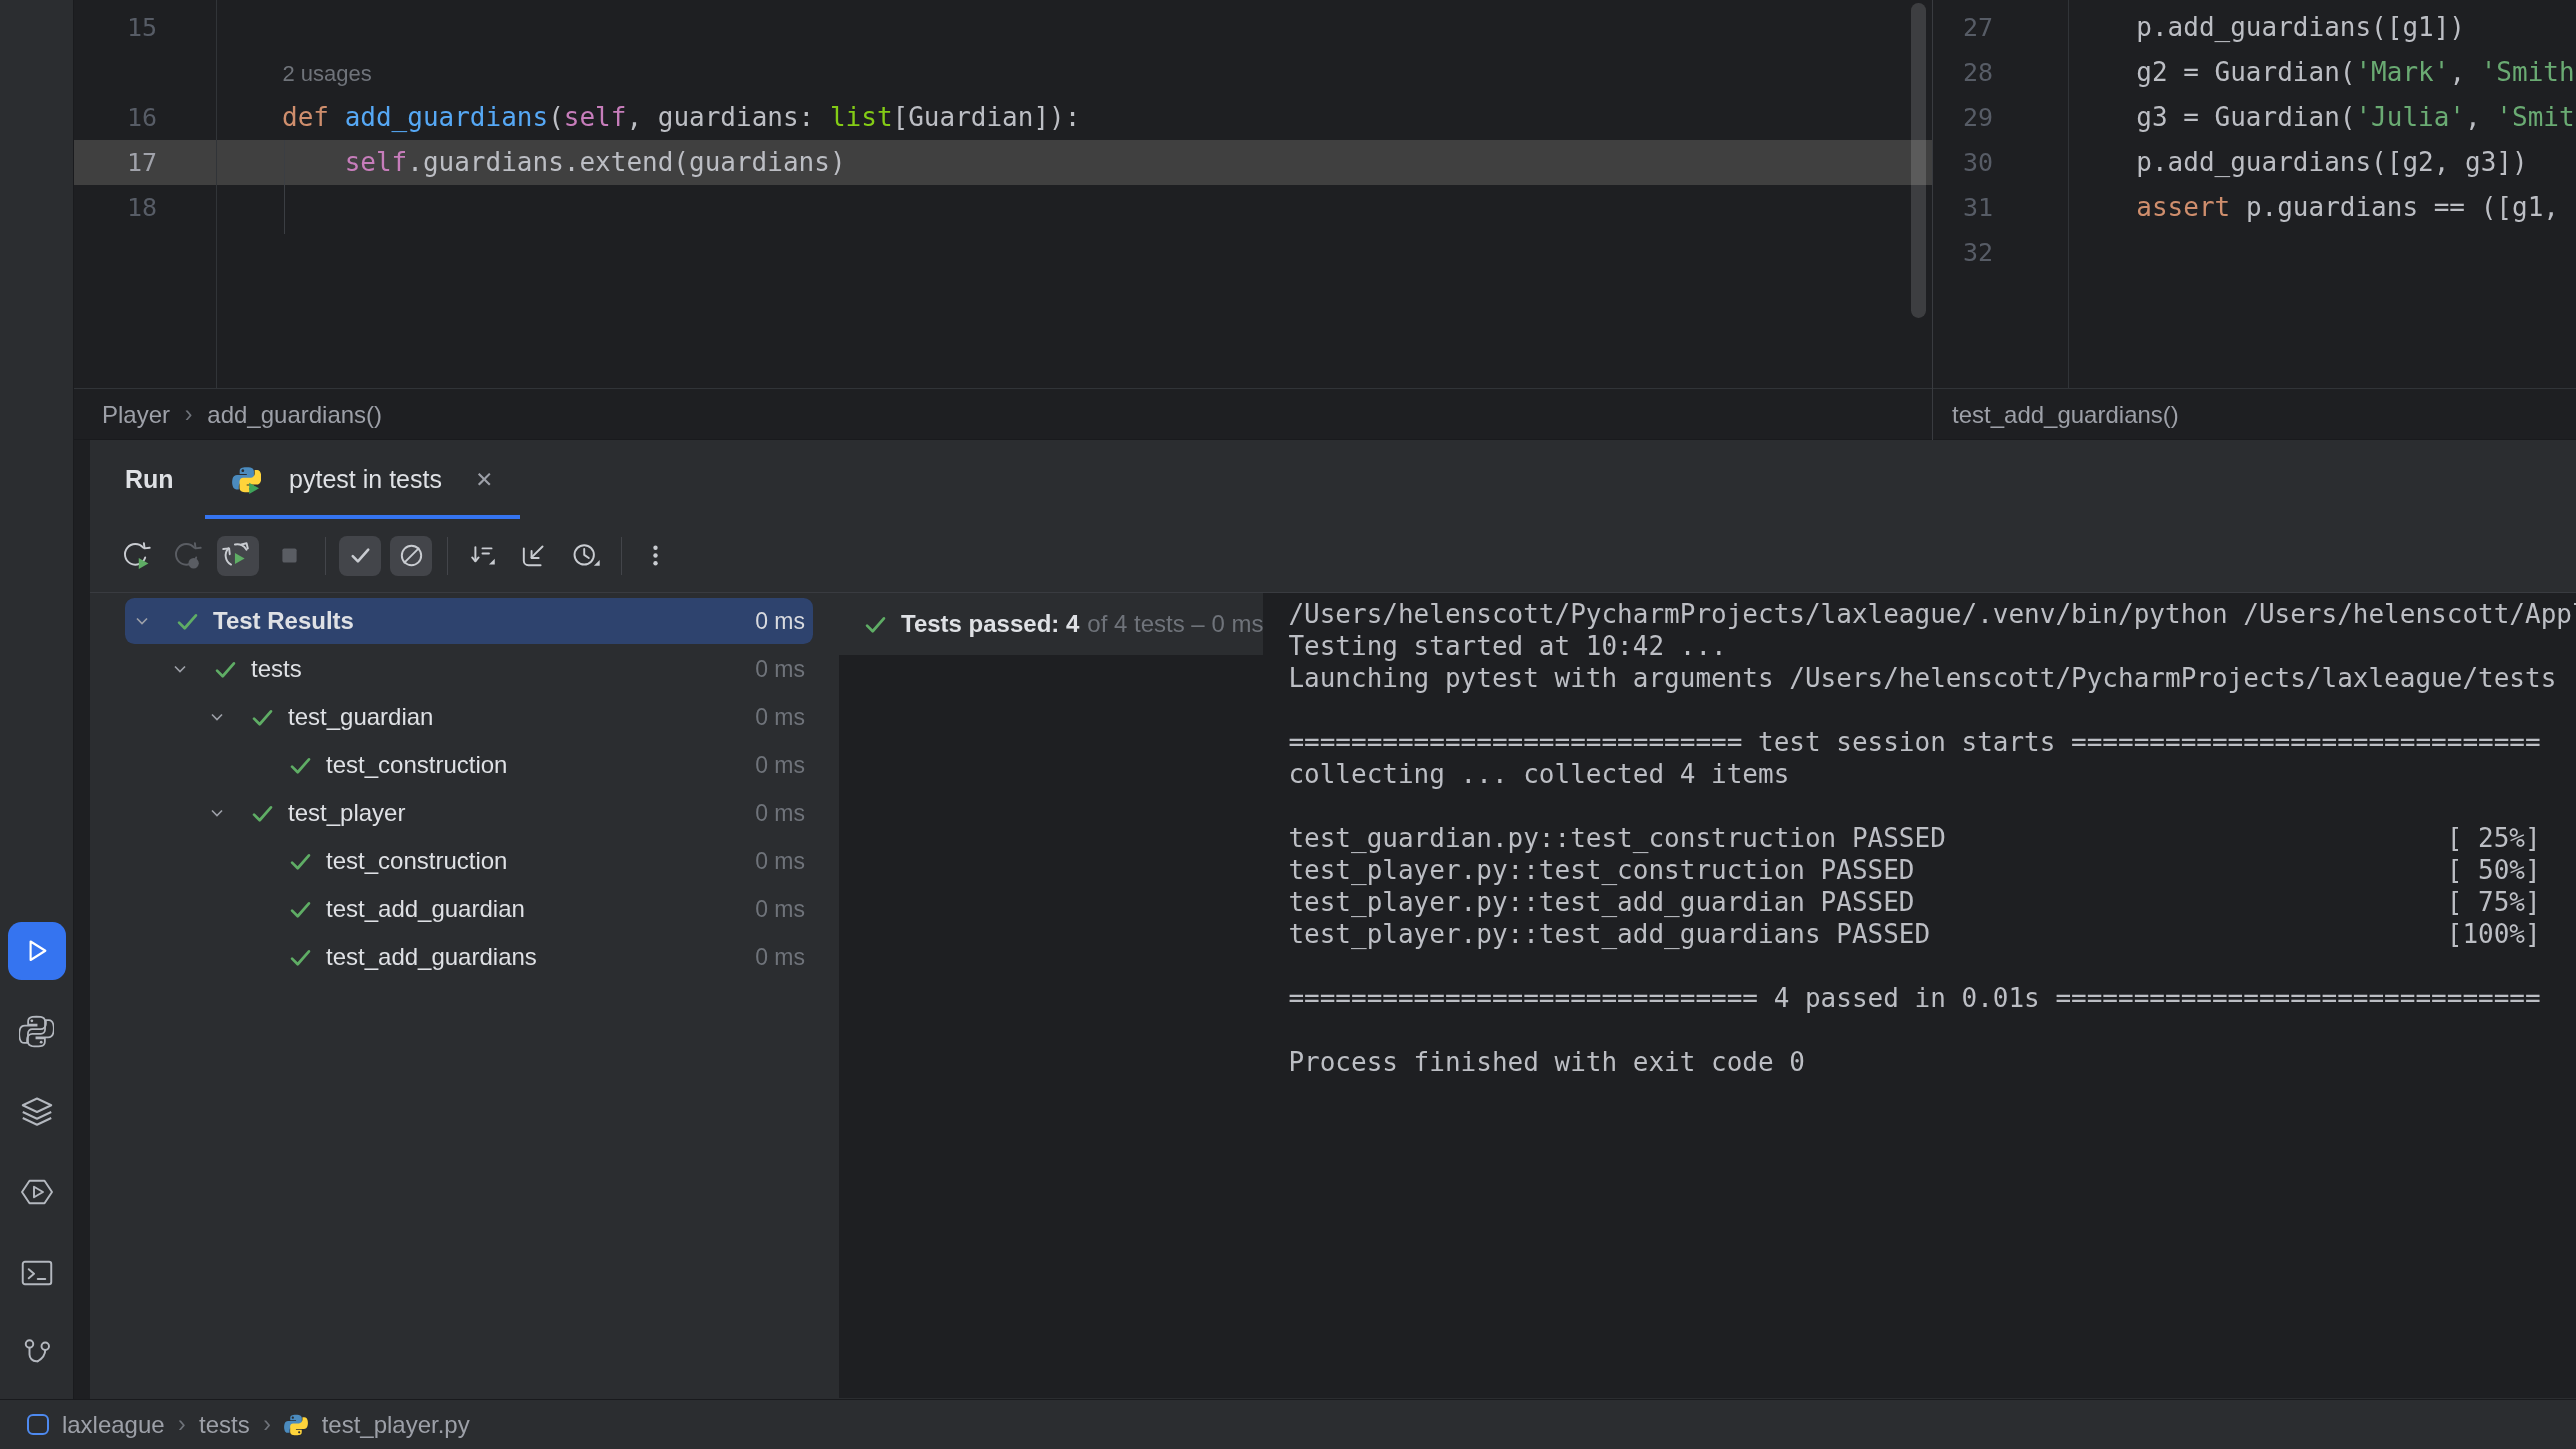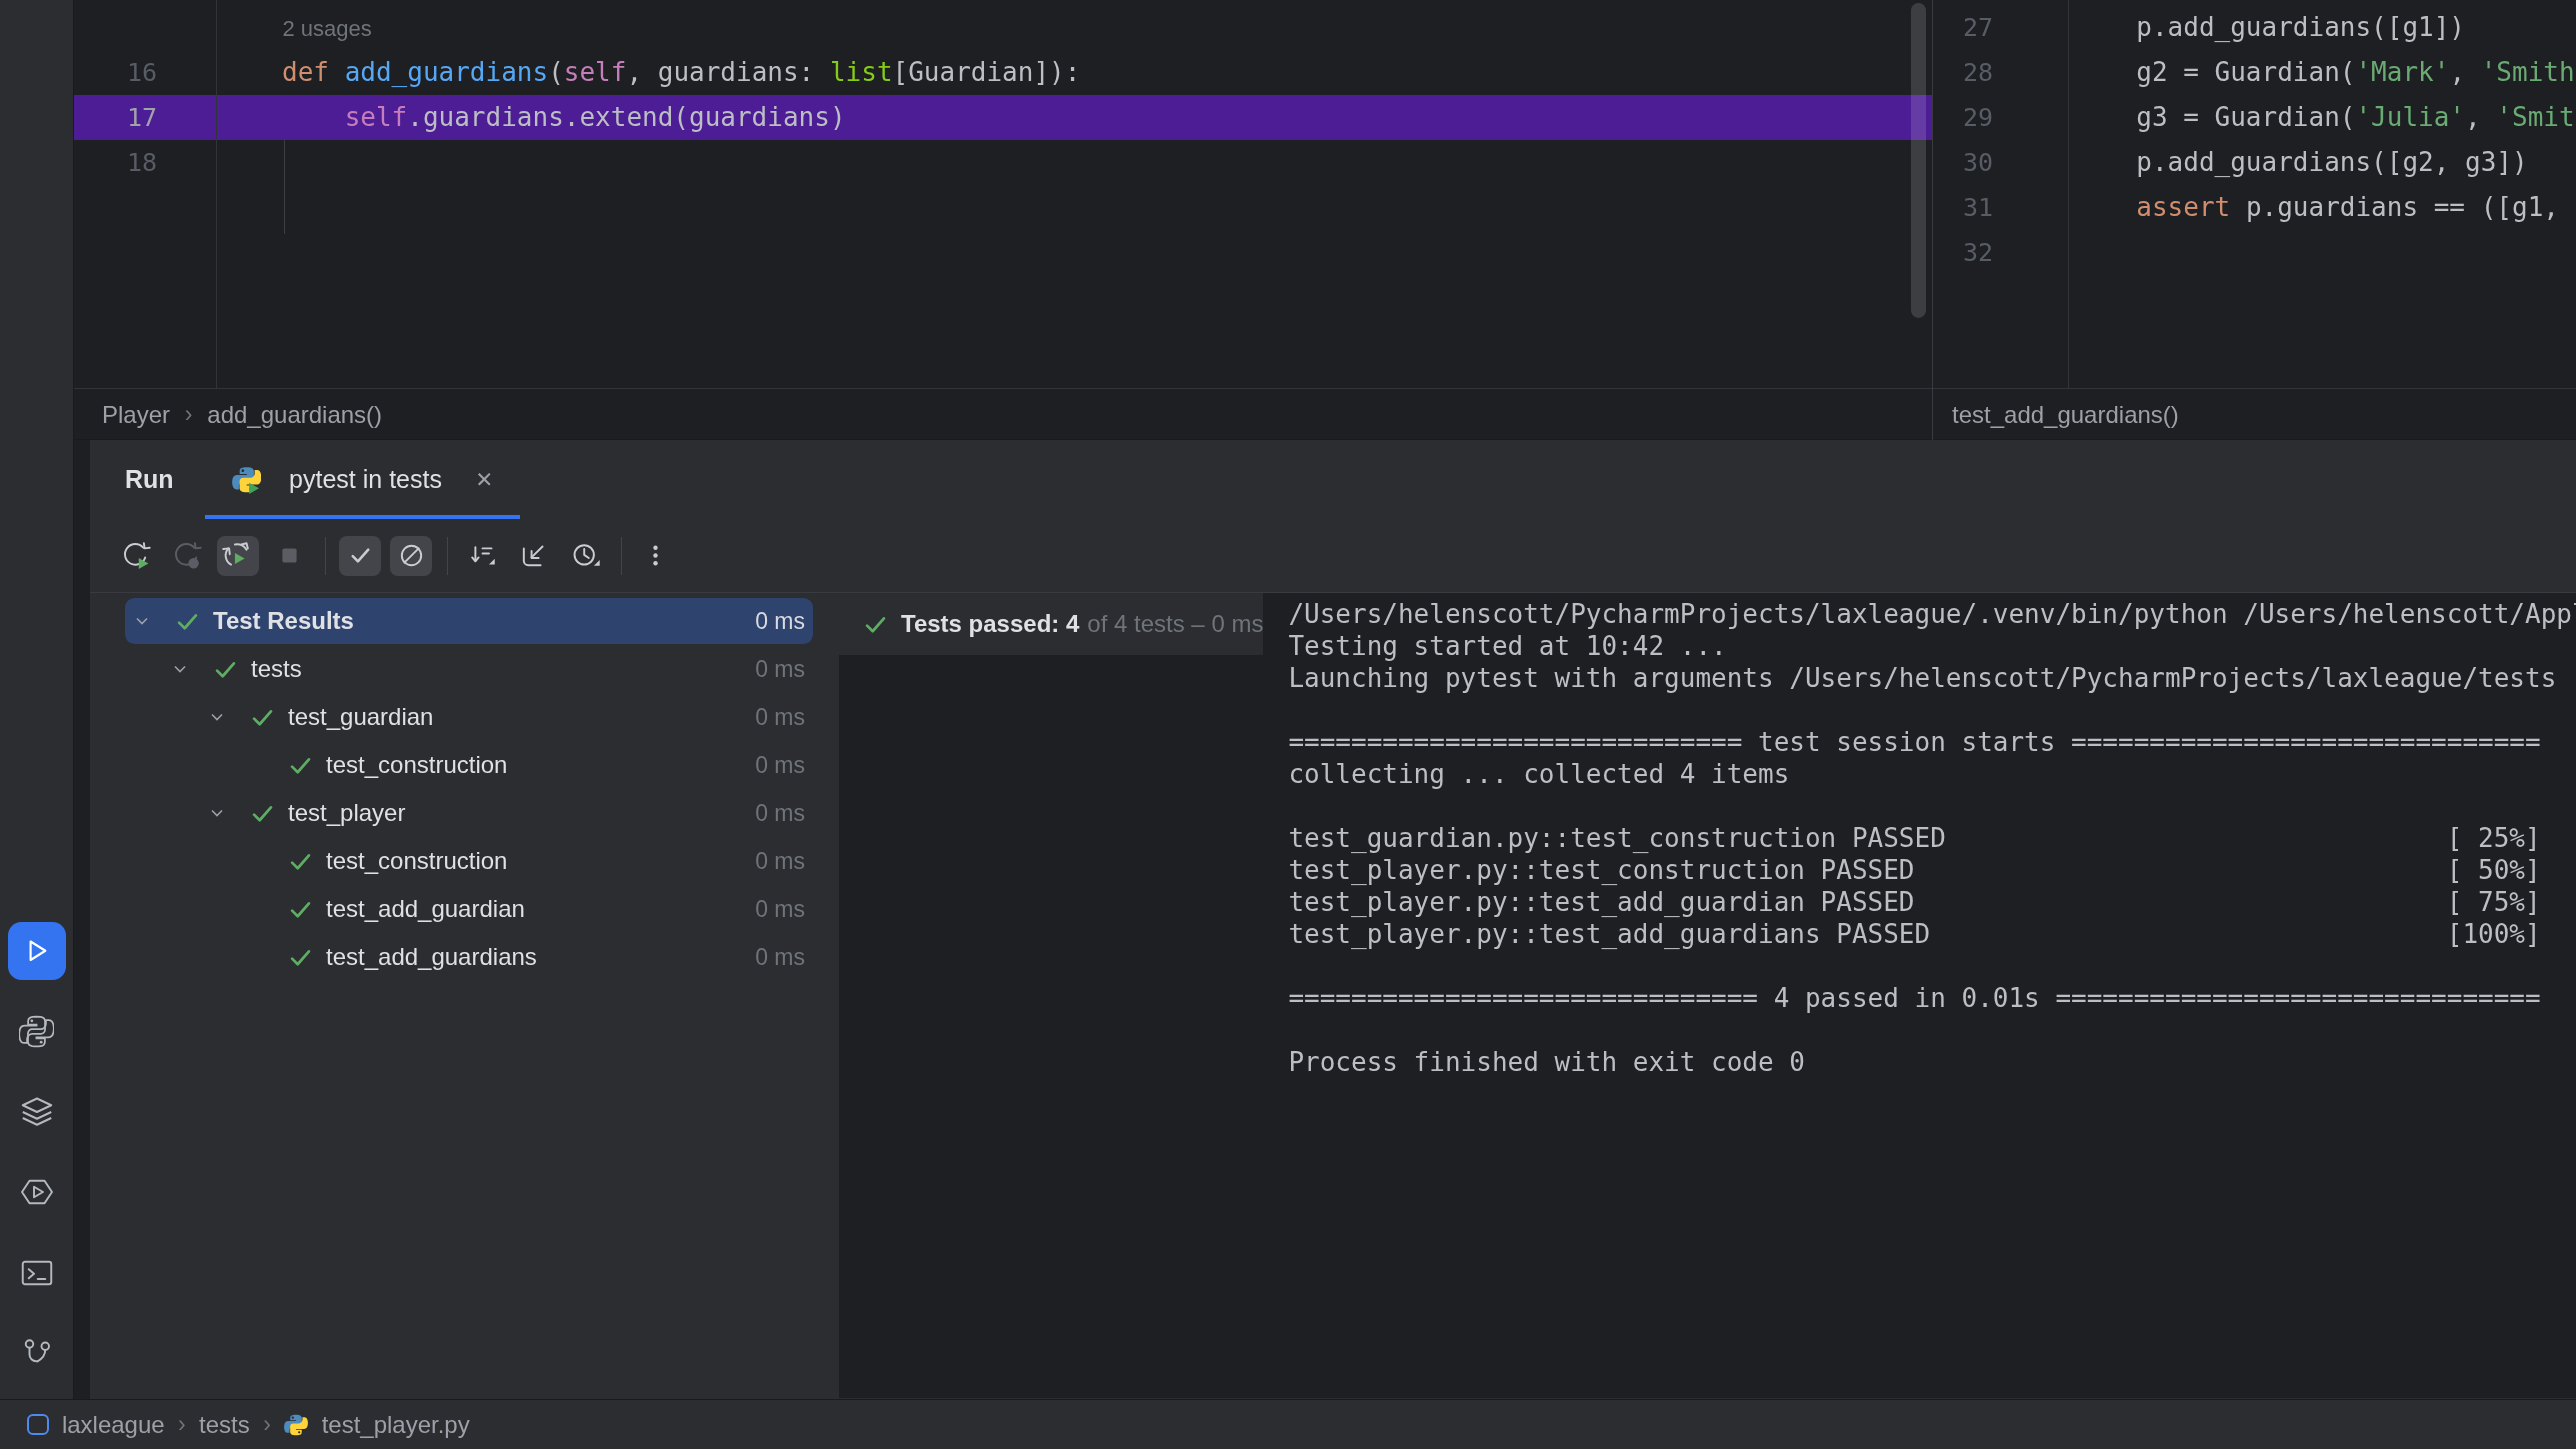--- a/index.html
+++ b/index.html
@@ -13,21 +13,21 @@
   .s-item{position:absolute;left:50%;transform:translateX(-50%);width:58px;height:58px;
           display:flex;align-items:center;justify-content:center;border-radius:13.4px;color:#B4B8BF}
   .s-item.active{background:#3574F0;color:#FFFFFF}
 
   
   .pane{position:absolute;top:0;overflow:hidden;background:#1E1F22}
   #pane-left{left:74px;width:1858px;height:388px;padding-top:5.4px}
   #pane-right{left:1933px;width:643px;height:388px;padding-top:5.4px}
   .code-row{height:45px;line-height:45px;display:flex;white-space:pre;
             font-family:"DejaVu Sans Mono",monospace;font-size:26px}
-  .code-row.caret{background:#4c1d95}
+  .code-row.caret{background:#404040}
   .code-row.caret .gutter{color:#A1A3AB}
   .gutter{flex:0 0 auto;text-align:right;color:#575C66;font-size:25px}
   #pane-left .gutter{width:142px;padding-right:59px}
   #pane-right .gutter{width:134px;padding-right:74px}
   #pane-left .code{padding-left:3.4px}
   #pane-right .code{padding-left:6.7px}
   .inlay{font-family:"Liberation Sans",sans-serif;font-size:22px;color:#6F737A;margin-left:63px}
   .tk-d{color:#BCBEC4}.tk-kw{color:#CF8E6D}.tk-fn{color:#56A8F5}
   .tk-self{color:#C77DBB}.tk-bi{color:#84cc16}.tk-str{color:#6AAB73}
   .gutter-line{position:absolute;top:0;height:388px;width:0.7px;background:#313438}
@@ -87,20 +87,21 @@
   .proj-icon{width:21.5px;height:21.5px;border:2.3px solid #4E8AF0;border-radius:6px}
   .sb-sep{color:#6F737A;font-size:23px}
   svg{display:block}
 </style>
 </head>
 <body>
 
 <div id="app">
 
   <div class="pane" id="pane-left">
+      <div class="code-row"><div class="gutter">15</div><div class="code"></div></div>
       <div class="code-row"><div class="gutter"></div><div class="code"><span class="inlay">2 usages</span></div></div>
       <div class="code-row"><div class="gutter">16</div><div class="code"><span class="tk-d">    </span><span class="tk-kw">def </span><span class="tk-fn">add_guardians</span><span class="tk-d">(</span><span class="tk-self">self</span><span class="tk-d">, guardians: </span><span class="tk-bi">list</span><span class="tk-d">[Guardian]):</span></div></div>
       <div class="code-row caret"><div class="gutter">17</div><div class="code"><span class="tk-d">        </span><span class="tk-self">self</span><span class="tk-d">.guardians.extend(guardians)</span></div></div>
       <div class="code-row"><div class="gutter">18</div><div class="code"></div></div>
     </div>
   <div class="gutter-line" style="left:216px"></div>
   <div class="indent-guide" style="left:284px;top:140px;height:94px"></div>
   <div class="v-scroll"></div>
   <div class="pane-divider"></div>
   <div class="pane" id="pane-right">

